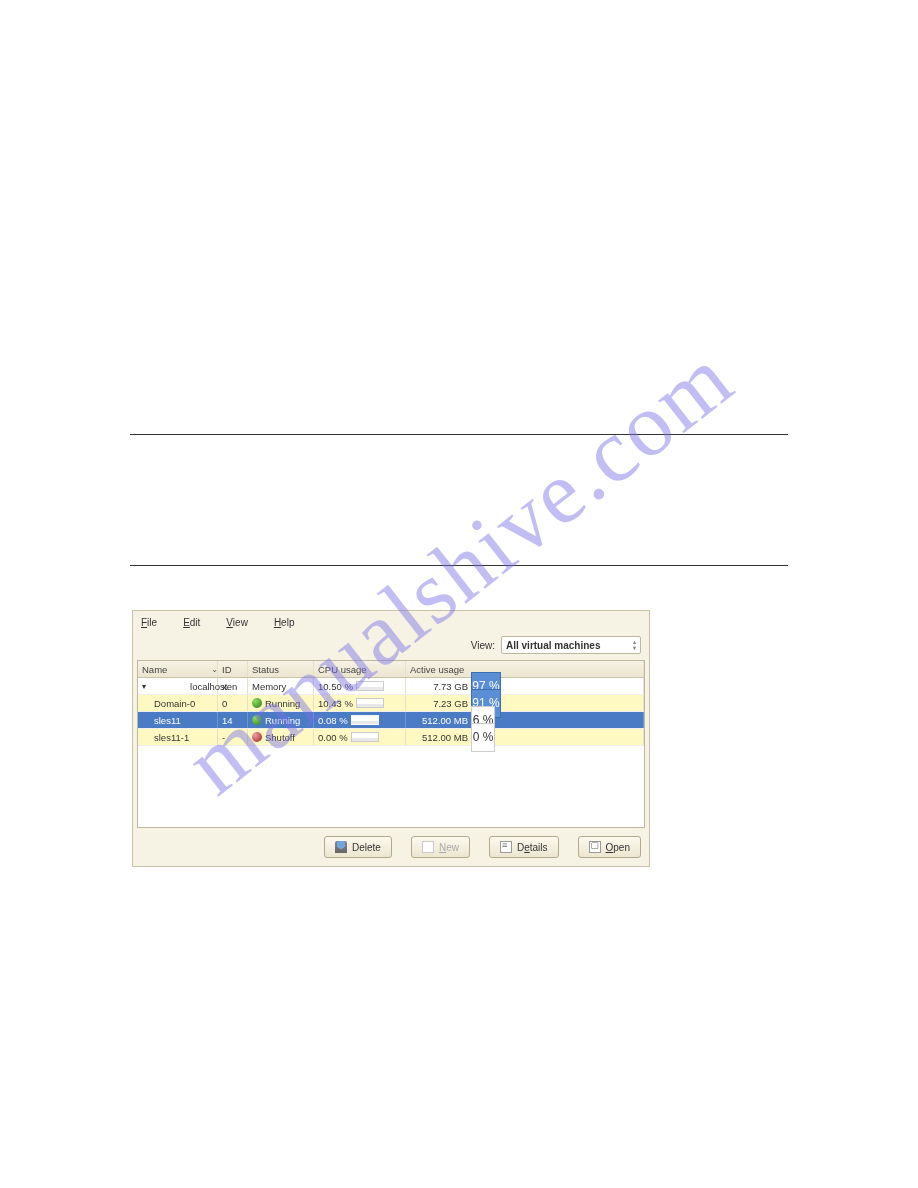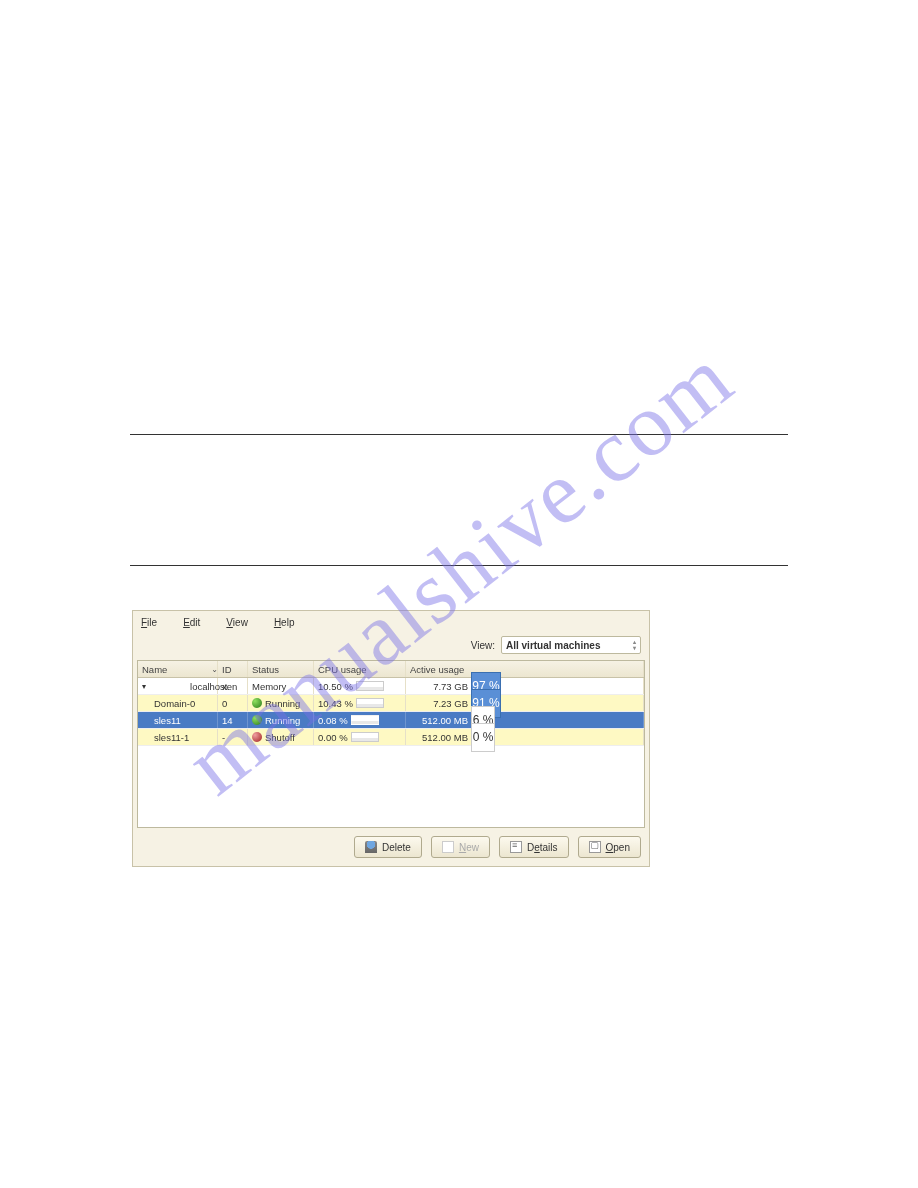--- a/index.html
+++ b/index.html
@@ -147,21 +147,21 @@
     font-size: 12px;
     display: inline-flex;
     align-items: center;
     justify-content: center;
     border: 1px solid #3a6fb0;
   }
   .membar.small { background: #fff; color: #333; border: 1px solid #ccc; width: 24px; }
   .toolbar {
     display: flex;
     justify-content: flex-end;
-    gap: 9px;
+    gap: 19px;
     padding: 8px;
   }
   .btn {
     height: 22px;
     padding: 0 10px;
     border: 1px solid #b0aa8e;
     background: linear-gradient(#fcf9ee, #ece6d0);
     border-radius: 3px;
     display: inline-flex;
     align-items: center;

